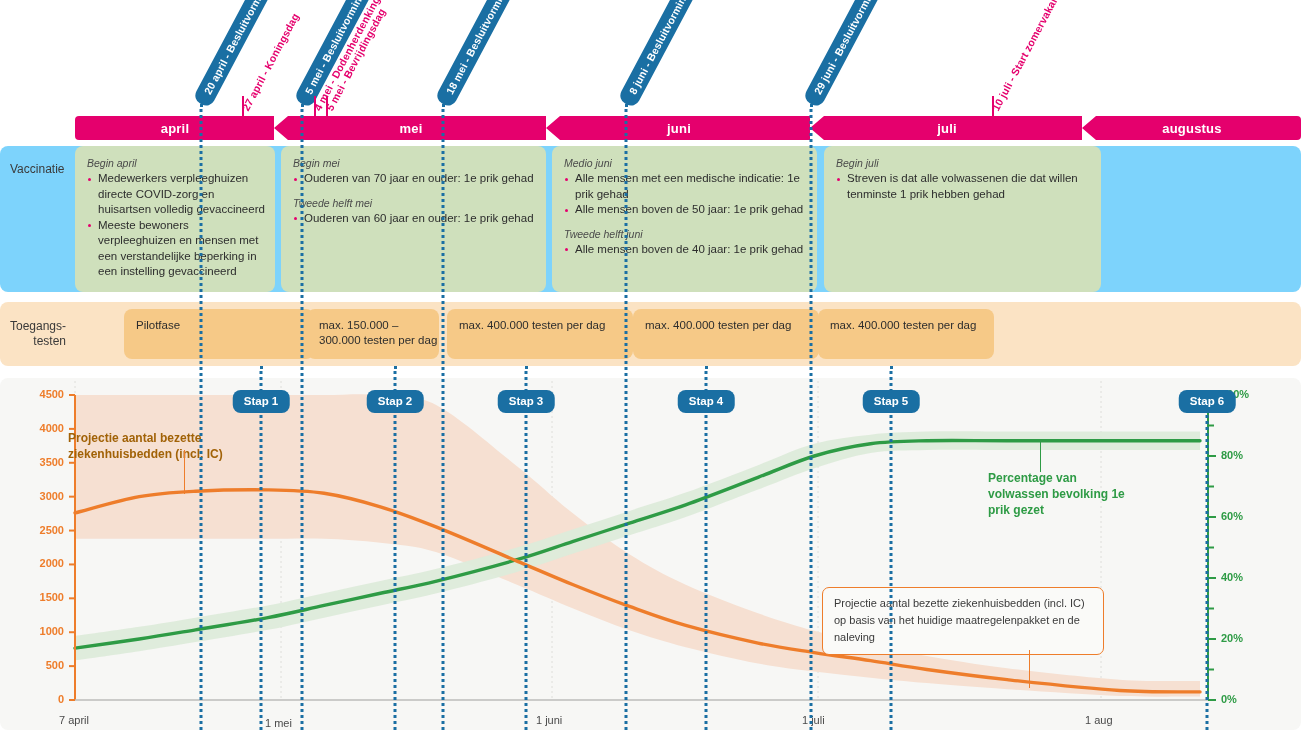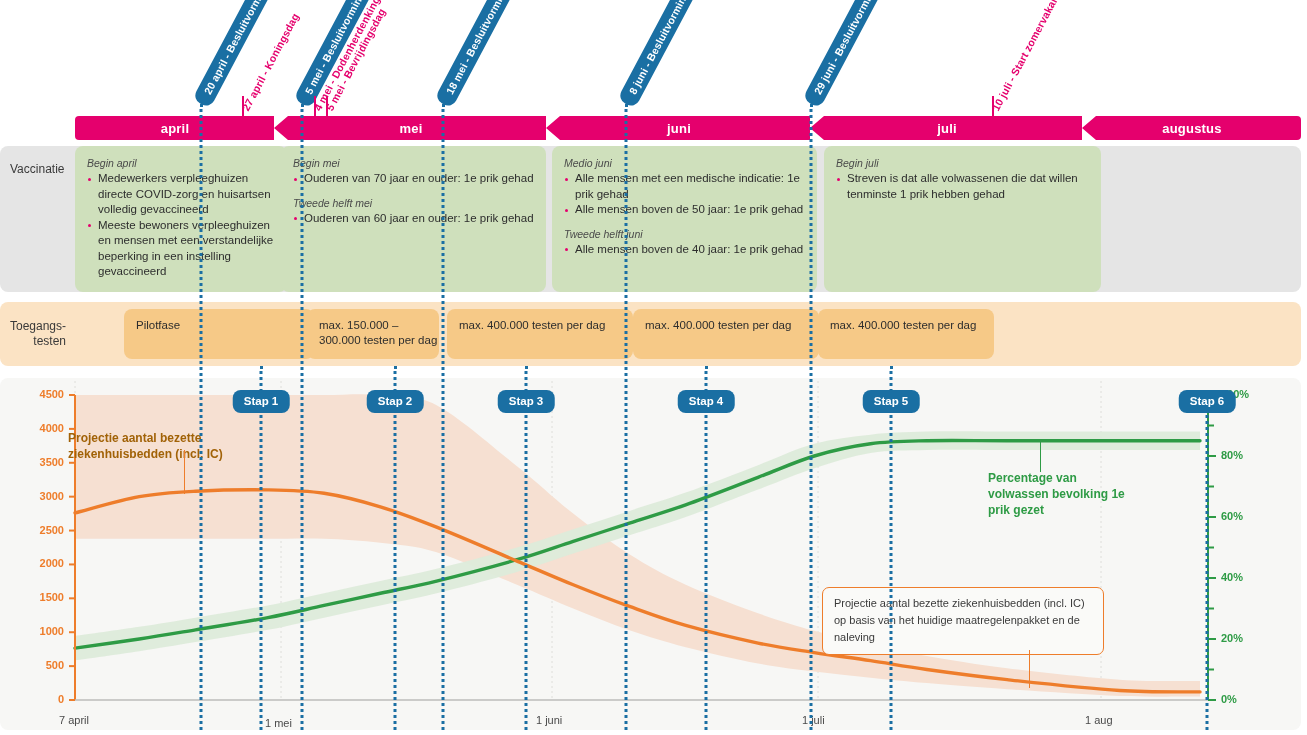--- a/index.html
+++ b/index.html
@@ -43,21 +43,21 @@
   }
   .month.first{border-top-left-radius:4px;border-bottom-left-radius:4px;}
   .month.last{border-top-right-radius:4px;border-bottom-right-radius:4px;}
   .month .notch{
     position:absolute;left:-1px;top:0;width:14px;height:24px;background:#ffffff;
     clip-path:polygon(0 0, 100% 0, 0 50%, 100% 100%, 0 100%);
   }
 
   
   .rowband{position:absolute;left:0;border-radius:8px;}
-  .rowband.vac{top:146px;height:146px;width:1301px;background:#e5e5e5;text-decoration:underline;}
+  .rowband.vac{top:146px;height:146px;width:1301px;background:#7dd3fc;text-decoration:underline;}
   .rowband.test{top:302px;height:64px;width:1301px;background:#FBE3C4;}
   .rowlabel{
     position:absolute;left:10px;font-size:12px;color:#3a3a3a;line-height:15px;
   }
   .card{
     position:absolute;border-radius:8px;
   }
   .card.vac{background:#CFE0BC;top:0;height:146px;}
   .card.test{background:#F6C987;top:7px;height:50px;}
   .card-inner{position:absolute;left:12px;right:10px;top:10px;}
@@ -146,21 +146,21 @@
       </div>
       <div class="month last" style="left: 1008px; width: 218px;">
         <span class="notch"></span>
         <span>augustus</span>
       </div>
     </div>
 
   <div class="rowband vac">
     <div class="rowlabel" style="top:16px;">Vaccinatie</div>
     <div id="vac-cards">
-        <div class="card vac" style="left: 75px; width: 200px; padding-left: 12px;">
+        <div class="card vac" style="left: 75px; width: 200px;">
           <div class="card-inner">
             <div class="ctitle">Begin april</div>
             <ul class="bl">
               <li>Medewerkers verpleeghuizen directe COVID-zorg en huisartsen volledig gevaccineerd</li>
               <li>Meeste bewoners verpleeghuizen en mensen met een verstandelijke beperking in een instelling gevaccineerd</li>
             </ul>
           </div>
         </div>
         <div class="card vac" style="left: 281px; width: 265px;">
           <div class="card-inner">

